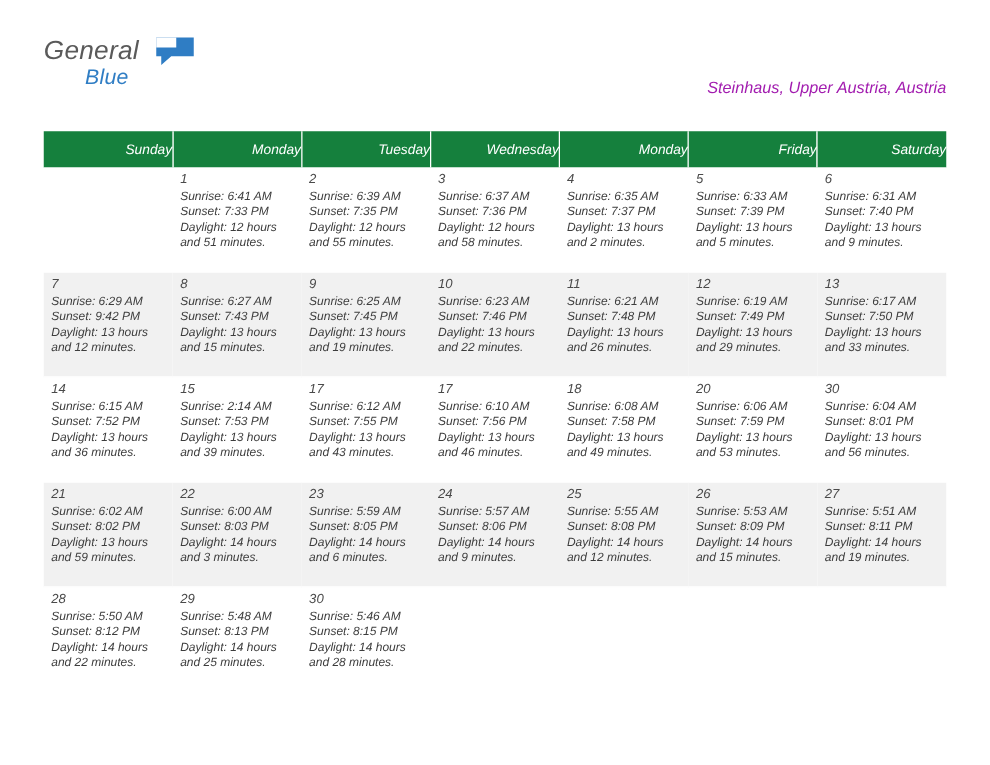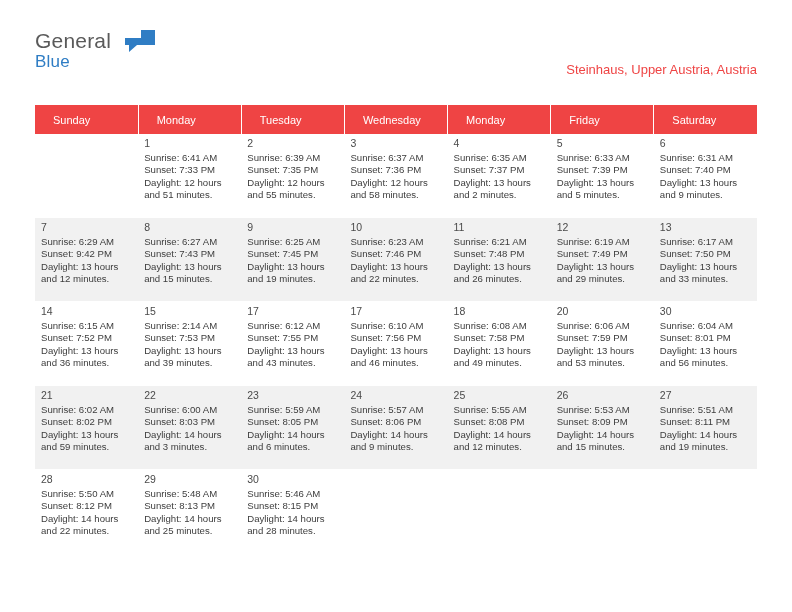--- a/index.html
+++ b/index.html
@@ -13,20 +13,21 @@
     font-family: "Liberation Sans", sans-serif;
     color: #333333;
     -webkit-font-smoothing: antialiased;
   }
   .page {
     position: relative;
     width: 792px;
     height: 512px;
     box-sizing: border-box;
     padding: 0 35px;
+    font-style: italic;
   }
   
   .header {
     position: relative;
     height: 70px;
     padding-top: 28px;
     box-sizing: border-box;
   }
   .logo {
     position: absolute;
@@ -39,20 +40,21 @@
     font-size: 21px;
     color: #5a5a5a;
     letter-spacing: 0.2px;
   }
   .logo-blue {
     display: block;
     font-size: 17px;
     color: #2f7dc4;
     margin-top: 2px;
     letter-spacing: 0.2px;
+    margin-left: 33px;
   }
   .logo-flag {
     position: absolute;
     left: 88px;
     top: -2px;
     width: 34px;
     height: 26px;
   }
   .title {
     position: absolute;
@@ -61,37 +63,37 @@
     font-size: 25px;
     color: #3d3d3d;
     font-weight: normal;
     margin: 0;
   }
   .subtitle {
     position: absolute;
     right: 0;
     top: 62px;
     font-size: 13px;
-    color: #ef4444;
+    color: #a21caf;
   }
   
   .calendar {
     position: absolute;
     left: 35px;
     top: 105px;
     width: 722px;
     border-collapse: collapse;
     table-layout: fixed;
   }
   .calendar th {
-    background: #ef4444;
+    background: #15803d;
     color: #ffffff;
     font-size: 11px;
     font-weight: normal;
-    text-align: left;
+    text-align: right;
     padding: 5px 0 5px 18px;
     height: 19px;
     border-right: 1px solid #ffffff;
   }
   .calendar th:last-child { border-right: none; }
   .calendar td {
     vertical-align: top;
     height: 76px;
     padding: 3px 5px 4px 6px;
     font-size: 9.6px;

